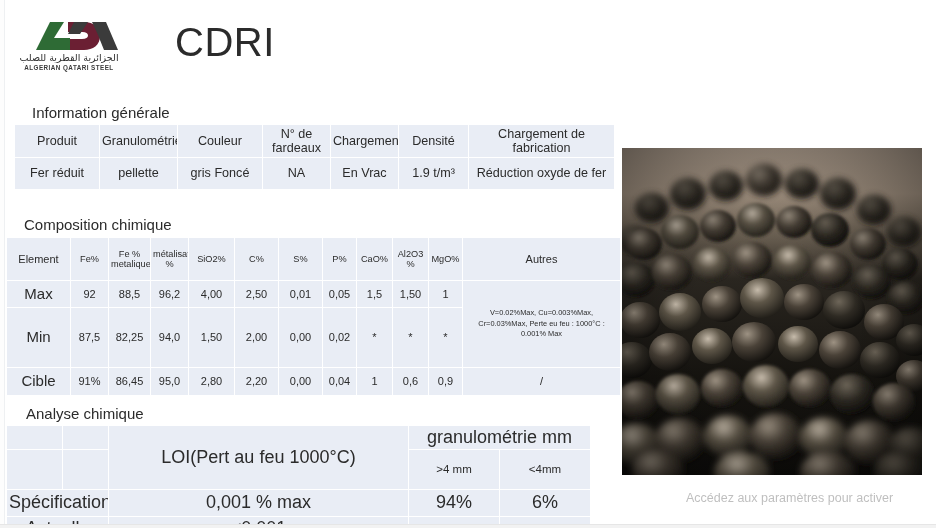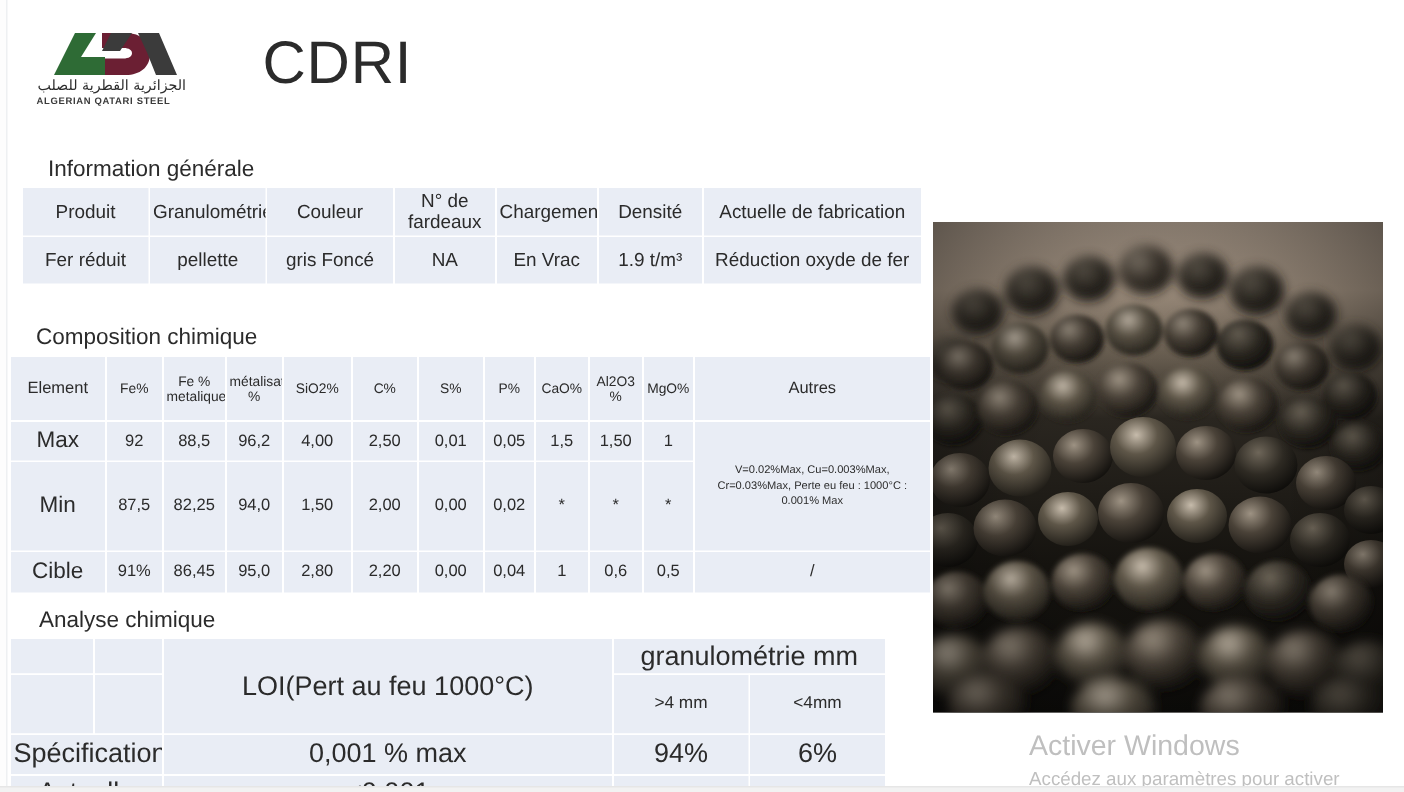--- a/index.html
+++ b/index.html
@@ -10,21 +10,21 @@
     color:#262626;
     overflow:hidden;
     position:relative;
   }
   .slide{position:absolute;inset:0;background:#fff;}
   .left-edge{position:absolute;left:0;top:0;width:4px;height:528px;background:#fdfdfd;border-right:1px solid #eef0f2;}
 
   
   .logo{position:absolute;left:14px;top:18px;width:110px;height:58px;}
   .logo svg{display:block;}
-  .logo .ar{font-family:"DejaVu Sans", sans-serif;font-size:9.5px;color:#2c2c2c;line-height:1.1;margin-top:1px;direction:rtl;}
+  .logo .ar{font-family:"DejaVu Sans", sans-serif;font-size:9.5px;color:#2c2c2c;text-align:center;line-height:1.1;margin-top:1px;direction:rtl;}
   .logo .en{font-family:"Liberation Sans", sans-serif;font-size:6.3px;font-weight:bold;letter-spacing:.45px;color:#3a3a3a;text-align:center;margin-top:1px;}
   .title{position:absolute;left:175px;top:22px;font-size:40px;font-weight:400;color:#2b2b2b;letter-spacing:.5px;line-height:1;}
 
   
   .caption{position:absolute;font-size:15px;color:#2b2b2b;font-weight:400;}
   #cap-info{left:32px;top:104px;}
   #cap-chim{left:24px;top:216px;}
   #cap-analyse{left:26px;top:405px;}
 
   
@@ -131,21 +131,21 @@
           <col style="width:146px">
       </colgroup>
       <tbody>
         <tr class="hdr">
           <td>Produit</td>
           <td>Granulométrie</td>
           <td>Couleur</td>
           <td>N° de fardeaux</td>
           <td>Chargement</td>
           <td>Densité</td>
-          <td>Actuelle de fabrication</td>
+          <td>Chargement de fabrication</td>
         </tr>
         <tr class="vals">
           <td>Fer réduit</td>
           <td>pellette</td>
           <td>gris Foncé</td>
           <td>NA</td>
           <td>En Vrac</td>
           <td>1.9 t/m³</td>
           <td>Réduction oxyde de fer</td>
         </tr>
@@ -220,21 +220,21 @@
           <td class="elt">Cible</td>
           <td>91%</td>
           <td>86,45</td>
           <td>95,0</td>
           <td>2,80</td>
           <td>2,20</td>
           <td>0,00</td>
           <td>0,04</td>
           <td>1</td>
           <td>0,6</td>
-          <td>0,5</td>
+          <td>0,9</td>
           <td>/</td>
         </tr>
       </tbody>
     </table>
   </div>
 
   <div class="caption" id="cap-analyse">Analyse chimique</div>
 
   <div class="tbl-wrap" id="tbl-anal">
     <table>
@@ -374,18 +374,17 @@
         <ellipse cx="36" cy="322" rx="26" ry="20" fill="url(#pg)"></ellipse>
         <ellipse cx="120" cy="324" rx="28" ry="20" fill="url(#pg3)"></ellipse>
         <ellipse cx="206" cy="324" rx="28" ry="20" fill="url(#pg)"></ellipse>
         <ellipse cx="278" cy="324" rx="26" ry="20" fill="url(#pg2)"></ellipse>
       </g>
     </svg>
     <div class="vig"></div>
   </div>
 
   <div class="wm">
-    <div class="l1">Activer Windows</div>
     <div class="l2">Accédez aux paramètres pour activer</div>
   </div>
 
   <div class="bottombar"></div>
 </div>
 
 </body></html>

